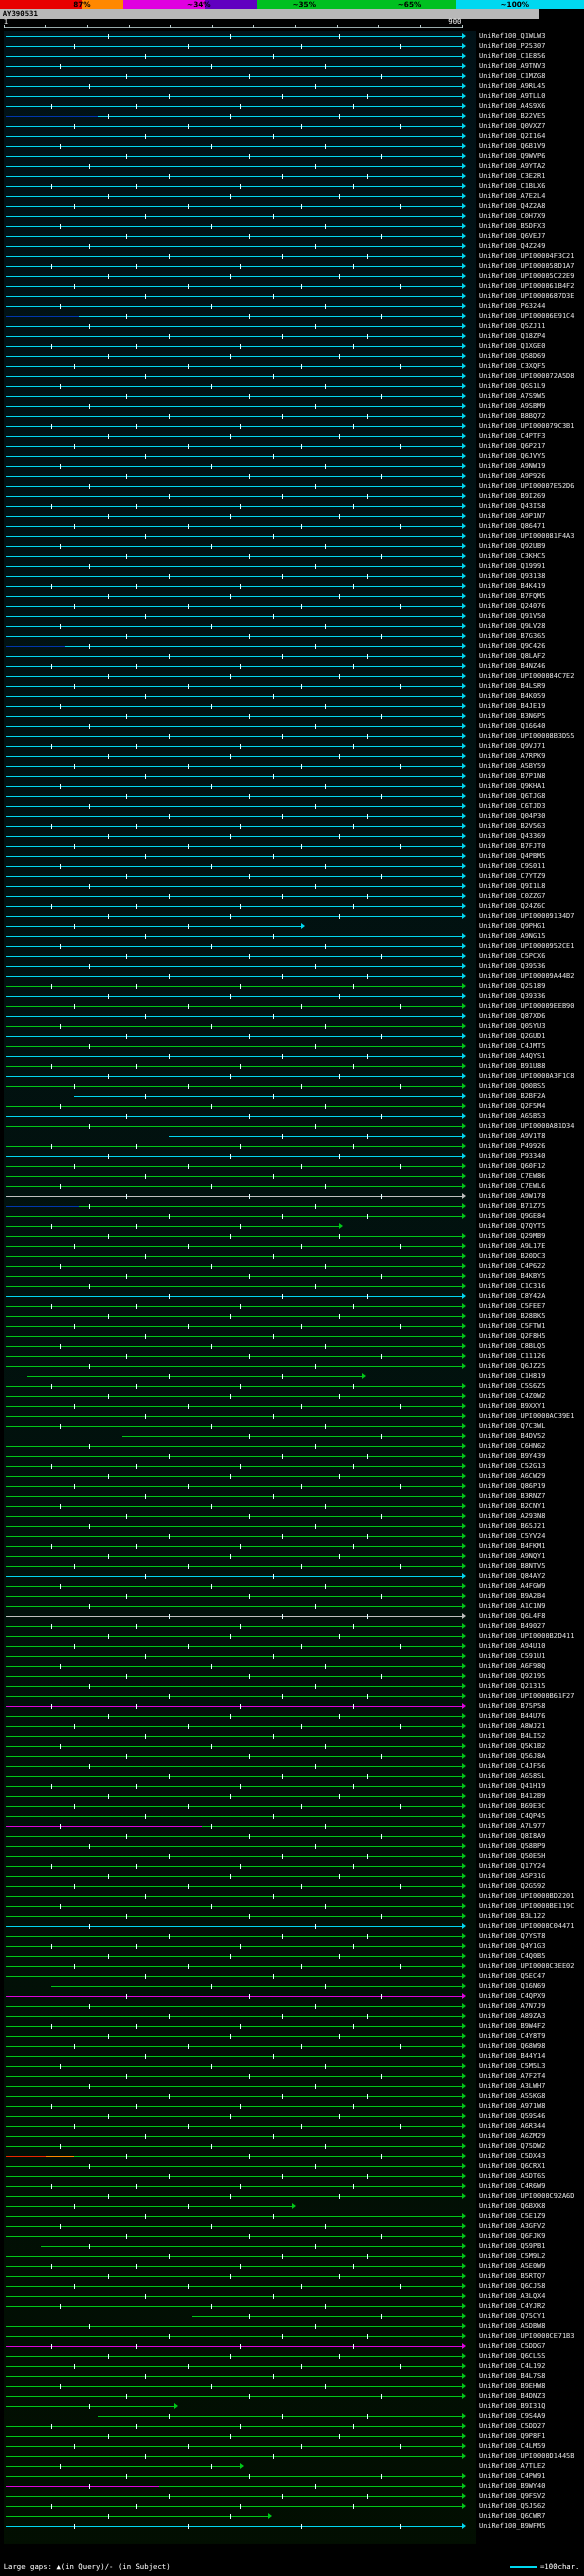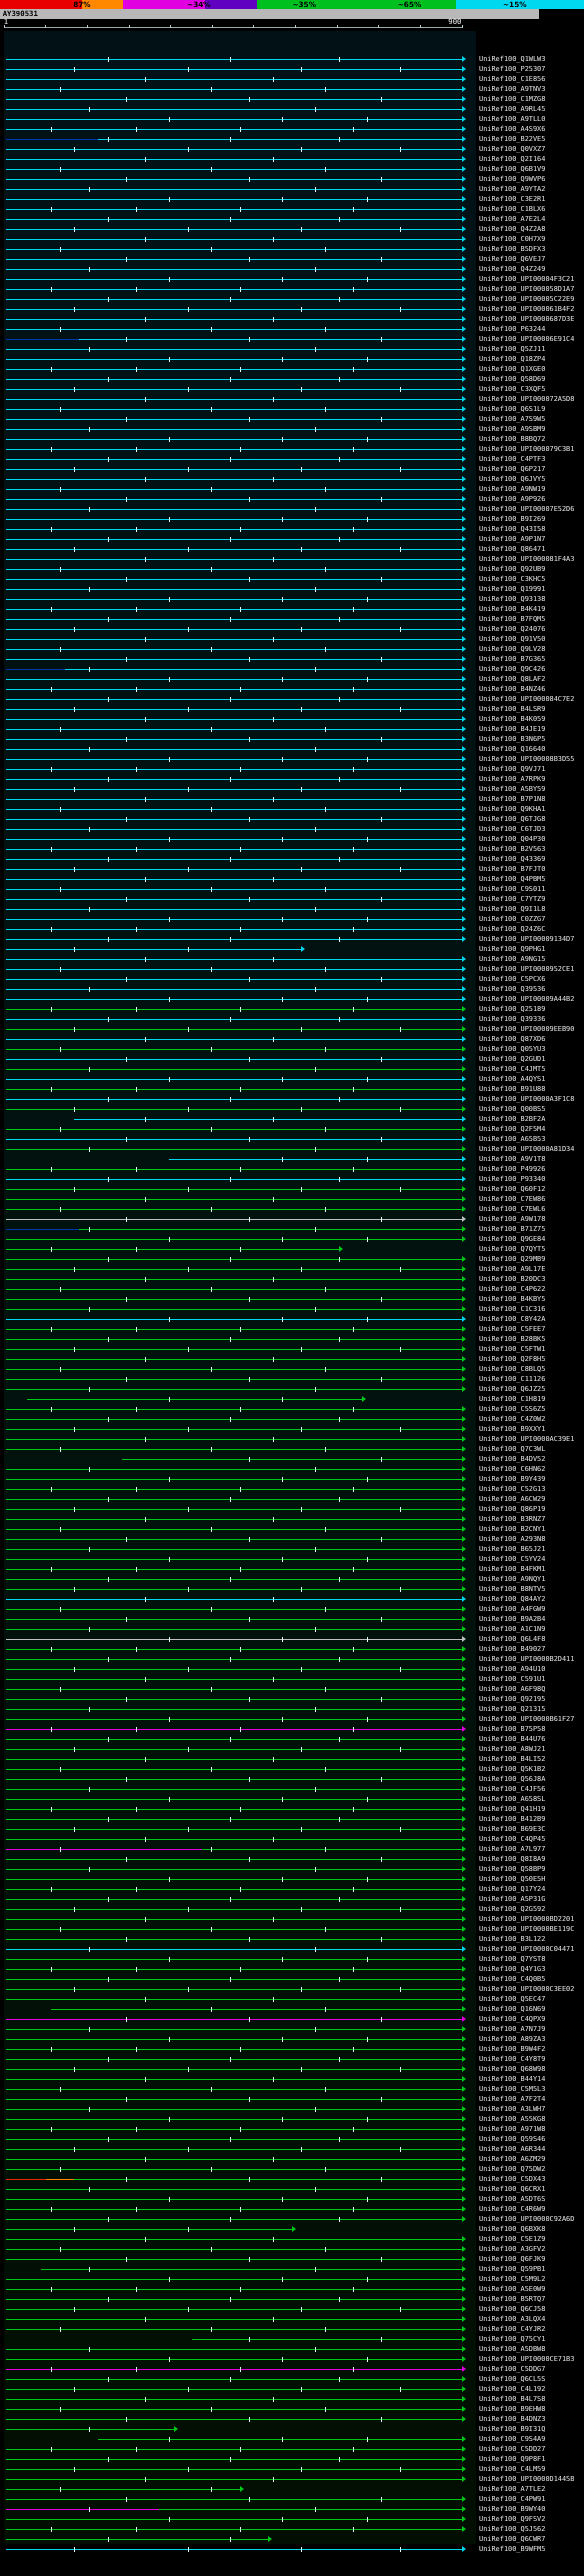--- a/index.html
+++ b/index.html
@@ -55,21 +55,21 @@
   }
   .ruler .rlbl.end { transform: translateX(-100%); }
   
   #plotwash {
     position: absolute; top: 31px; left: 3.7px;
     width: 472px; height: 2513px;
     background: linear-gradient(180deg, #03202a 0%, #032018 55%, #041a02 100%);
     opacity: 0.55;
   }
   
-  #rows { position: absolute; top: 31px; left: 0; width: 585px; margin-top: 23px; }
+  #rows { position: absolute; top: 31px; left: 0; width: 585px; }
   .row { position: relative; height: 10px; }
   .plot { position: absolute; left: 3.7px; top: 0; width: 472px; height: 10px; }
   .bar { position: absolute; top: 4.6px; height: 1.8px; }
   .arrowhead {
     position: absolute; top: 1.8px;
     width: 0; height: 0;
     border-top: 3.7px solid transparent;
     border-bottom: 3.7px solid transparent;
     border-left: 4.6px solid #0ff;
   }
@@ -103,21 +103,21 @@
       <div class="seg" style="width: 14%; background: rgb(232, 0, 0);"></div>
       <div class="seg" style="width: 7%; background: rgb(255, 136, 0);"></div>
       <div class="seg" style="width: 14%; background: rgb(224, 0, 224);"></div>
       <div class="seg" style="width: 9%; background: rgb(96, 0, 192);"></div>
       <div class="seg" style="width: 34%; background: rgb(0, 192, 32);"></div>
       <div class="seg" style="width: 22%; background: rgb(0, 216, 240);"></div>
       <span class="lbl" style="left: 14%;">87%</span>
       <span class="lbl" style="left: 34%;">~34%</span>
       <span class="lbl" style="left: 52%;">~35%</span>
       <span class="lbl" style="left: 70%;">~65%</span>
-      <span class="lbl" style="left: 88%;">~15%</span>
+      <span class="lbl" style="left: 88%;">~100%</span>
     </div>
 
   <div class="querybar">AY390531</div>
 
   <div class="ruler">
     <div class="line"></div>
     <div id="ruler-ticks">
         <div class="rtick" style="left: 0%;"></div>
         <div class="rtick" style="left: 8.81818%;"></div>
         <div class="rtick" style="left: 17.6364%;"></div>
@@ -2629,15 +2629,21 @@
           <div class="arrowhead" style="left: 97%; border-left-color: rgb(0, 216, 240);"></div>
           <div class="gtick" style="left: 15%;"></div>
           <div class="gtick" style="left: 39%;"></div>
           <div class="gtick" style="left: 63%;"></div>
           <div class="gtick" style="left: 84%;"></div>
         </div>
         <div class="hit-label">UniRef100_B9WFM5</div>
       </div>
     </div>
 
+  <div class="footer">
+    <span class="ftext">Large gaps: ▲(in Query)/- (in Subject)</span>
+    <span class="fright">
+      <span class="fdash"></span><span>=100char.</span>
+    </span>
+  </div>
 
 </div>
 
 
 </body></html>

